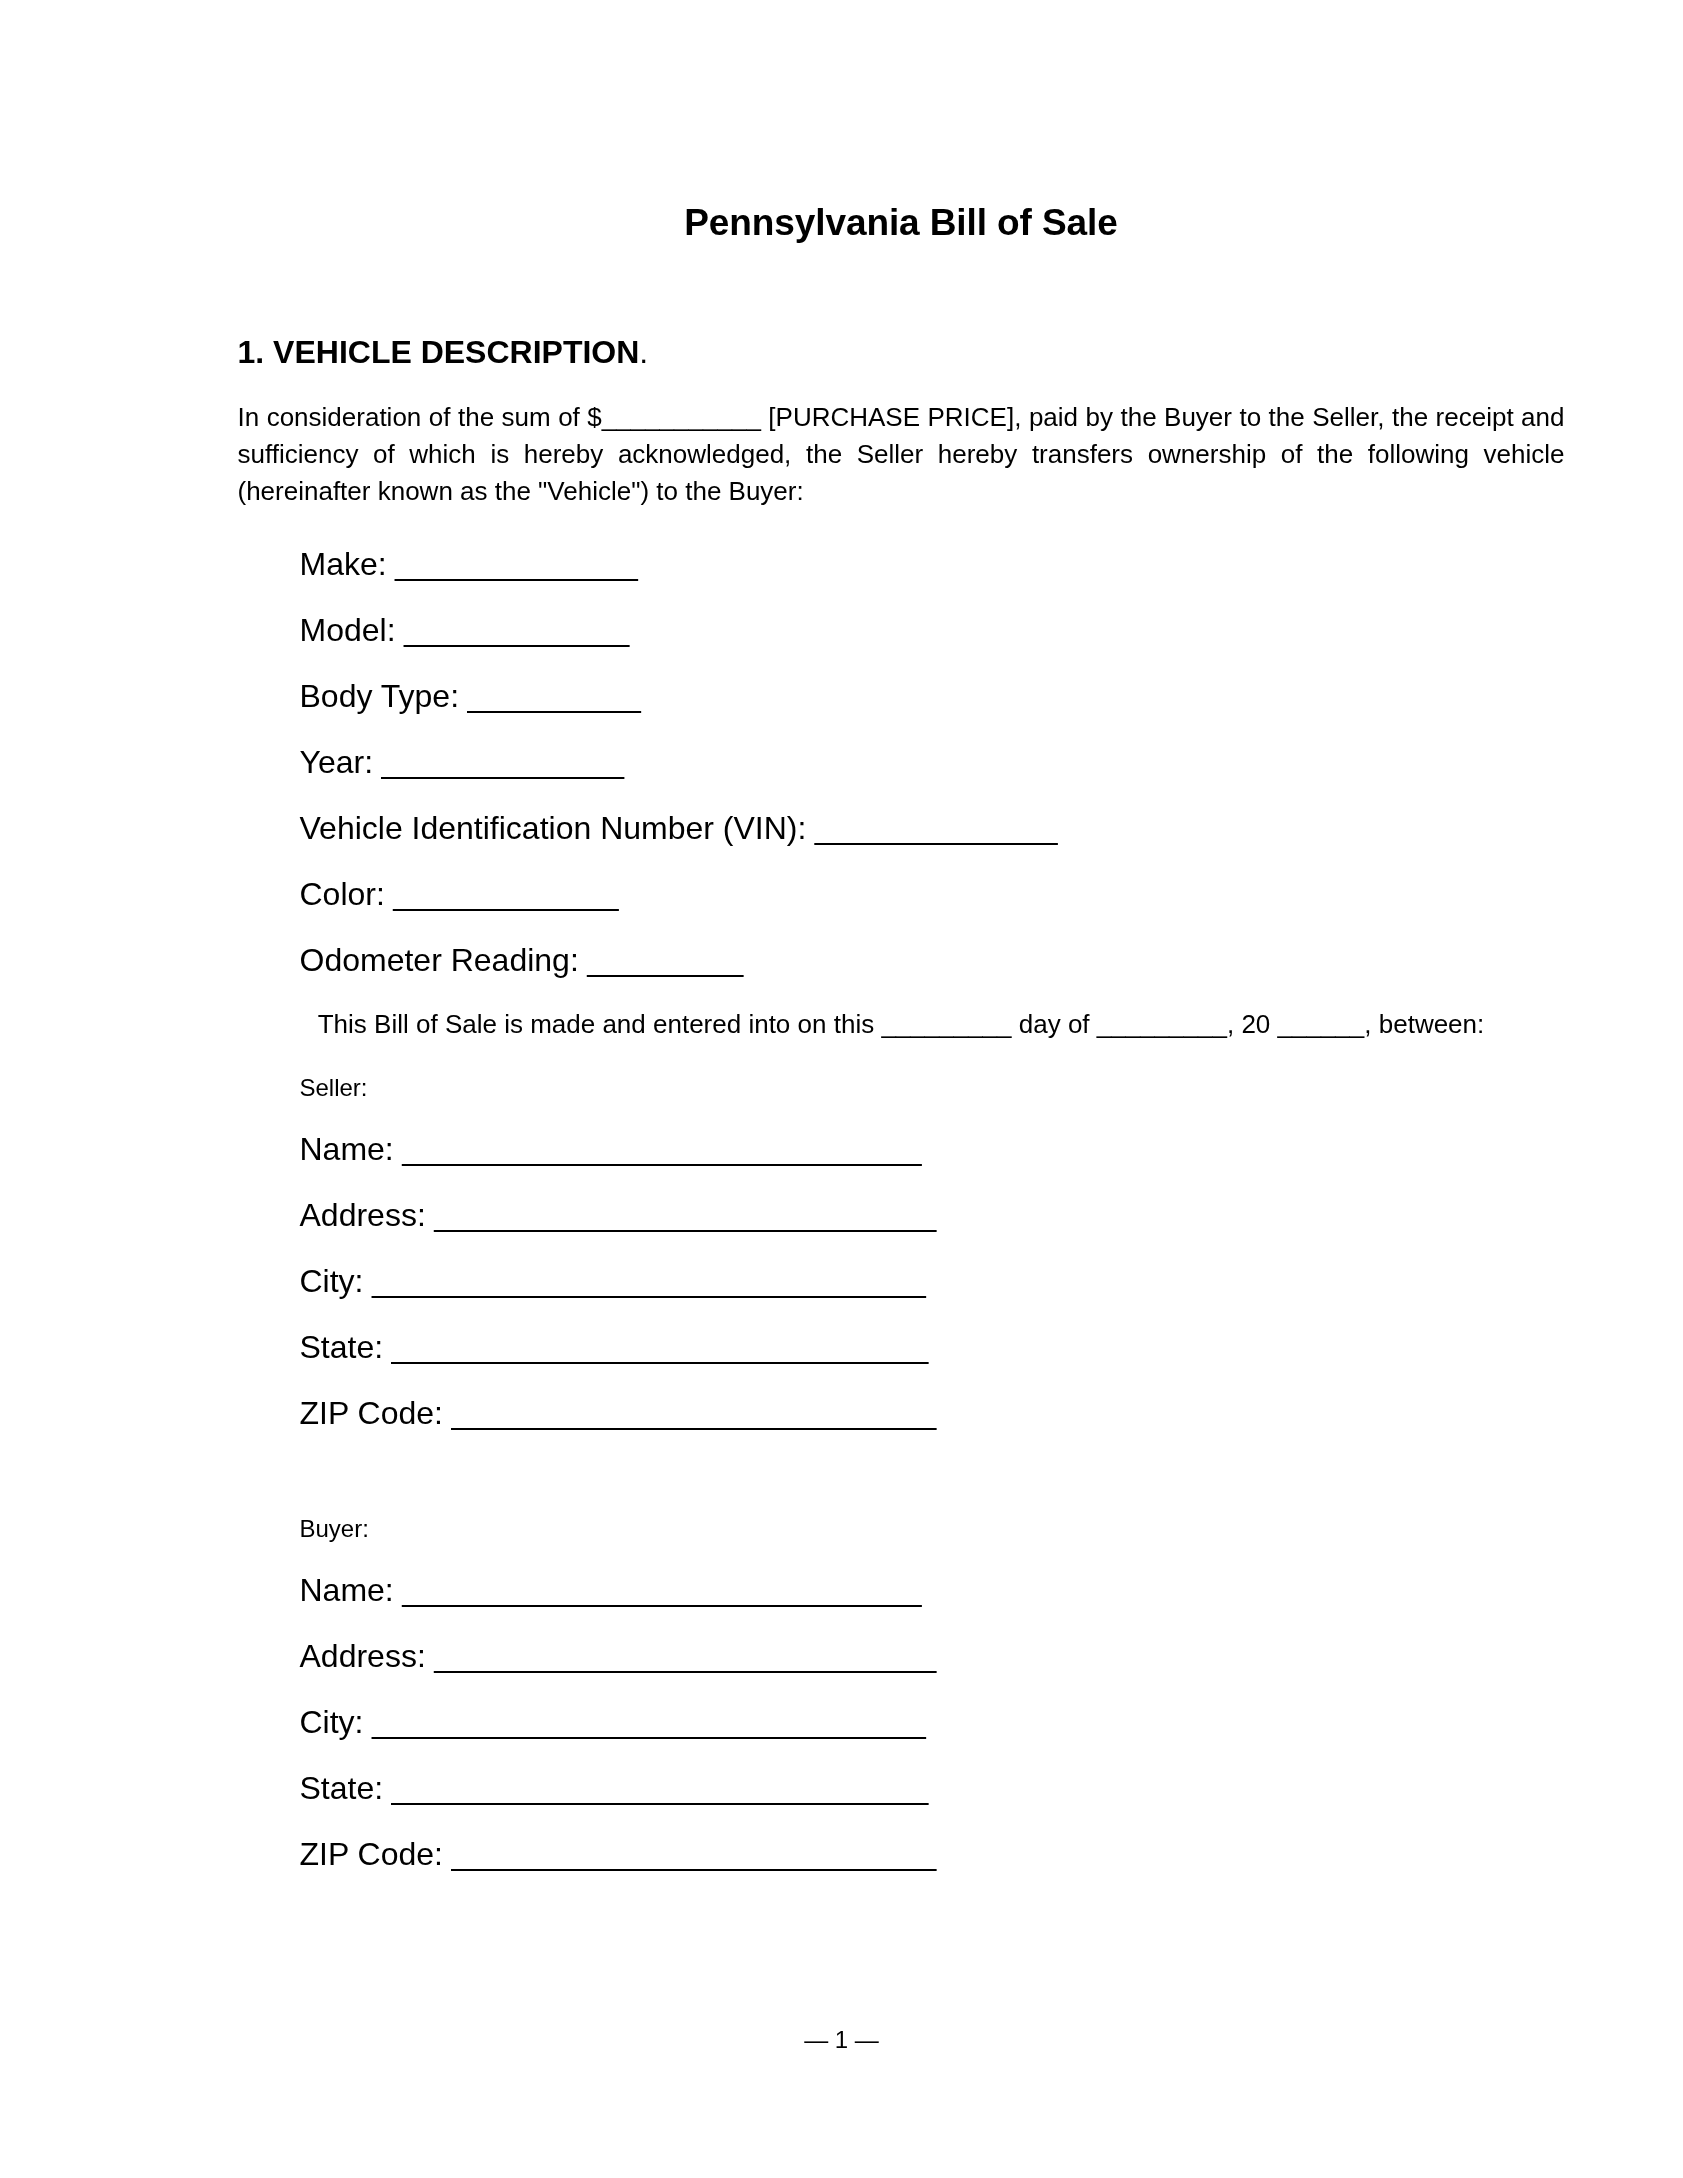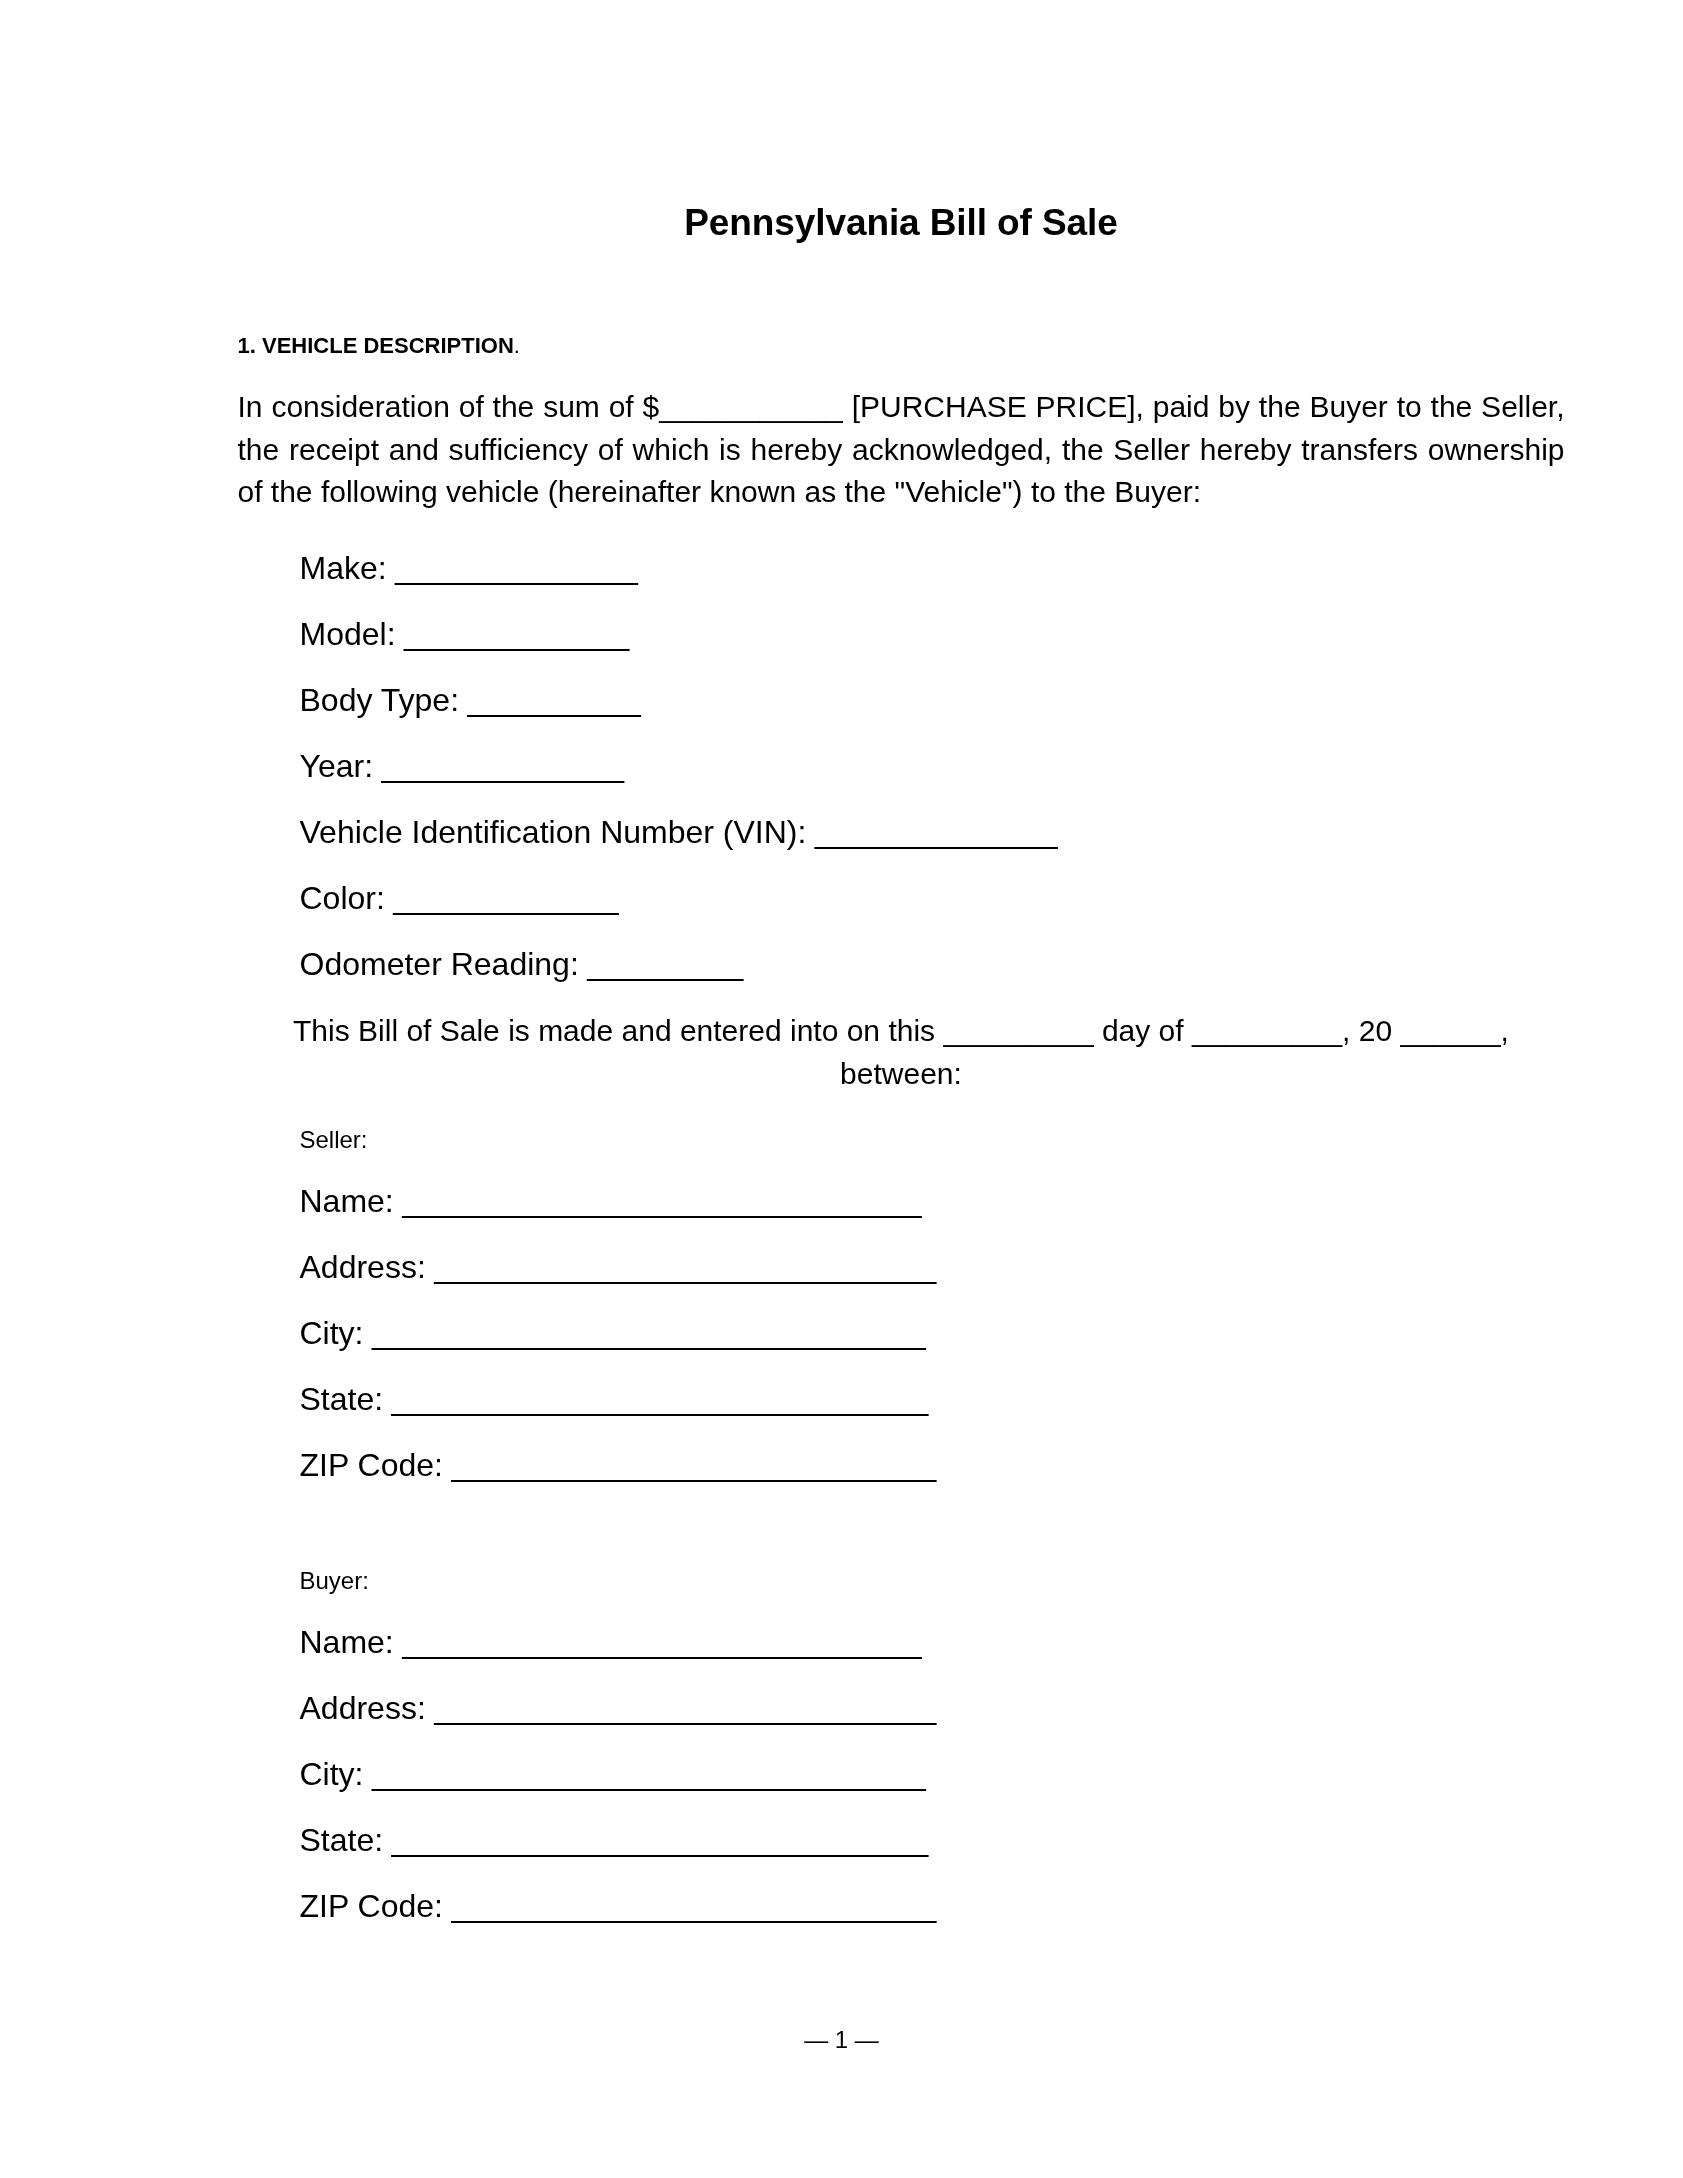--- a/index.html
+++ b/index.html
@@ -34,37 +34,37 @@
     font-size: 37px;
     font-weight: bold;
     letter-spacing: -0.1px;
     margin: 0;
     padding-top: 186px;
     line-height: 1.15;
   }
 
   
   .section-heading {
-    font-size: 22px;
+    font-size: 32px;
     line-height: 1.3;
     margin: 0;
     padding: 0;
   }
   .section-heading .heading-text {
     font-weight: bold;
   }
   .section-heading .heading-dot {
     font-weight: normal;
   }
   .sec1-heading { padding-top: 87px; }
   .sec2-heading { padding-top: 95px; }
 
   
   .body-par {
-    font-size: 30px;
+    font-size: 26px;
     line-height: 1.42;
     text-align: justify;
     text-justify: inter-word;
     margin: 0;
     padding-top: 26px;
   }
   .body-par.no-justify { text-align: center; }
 
   
   .field-list {

